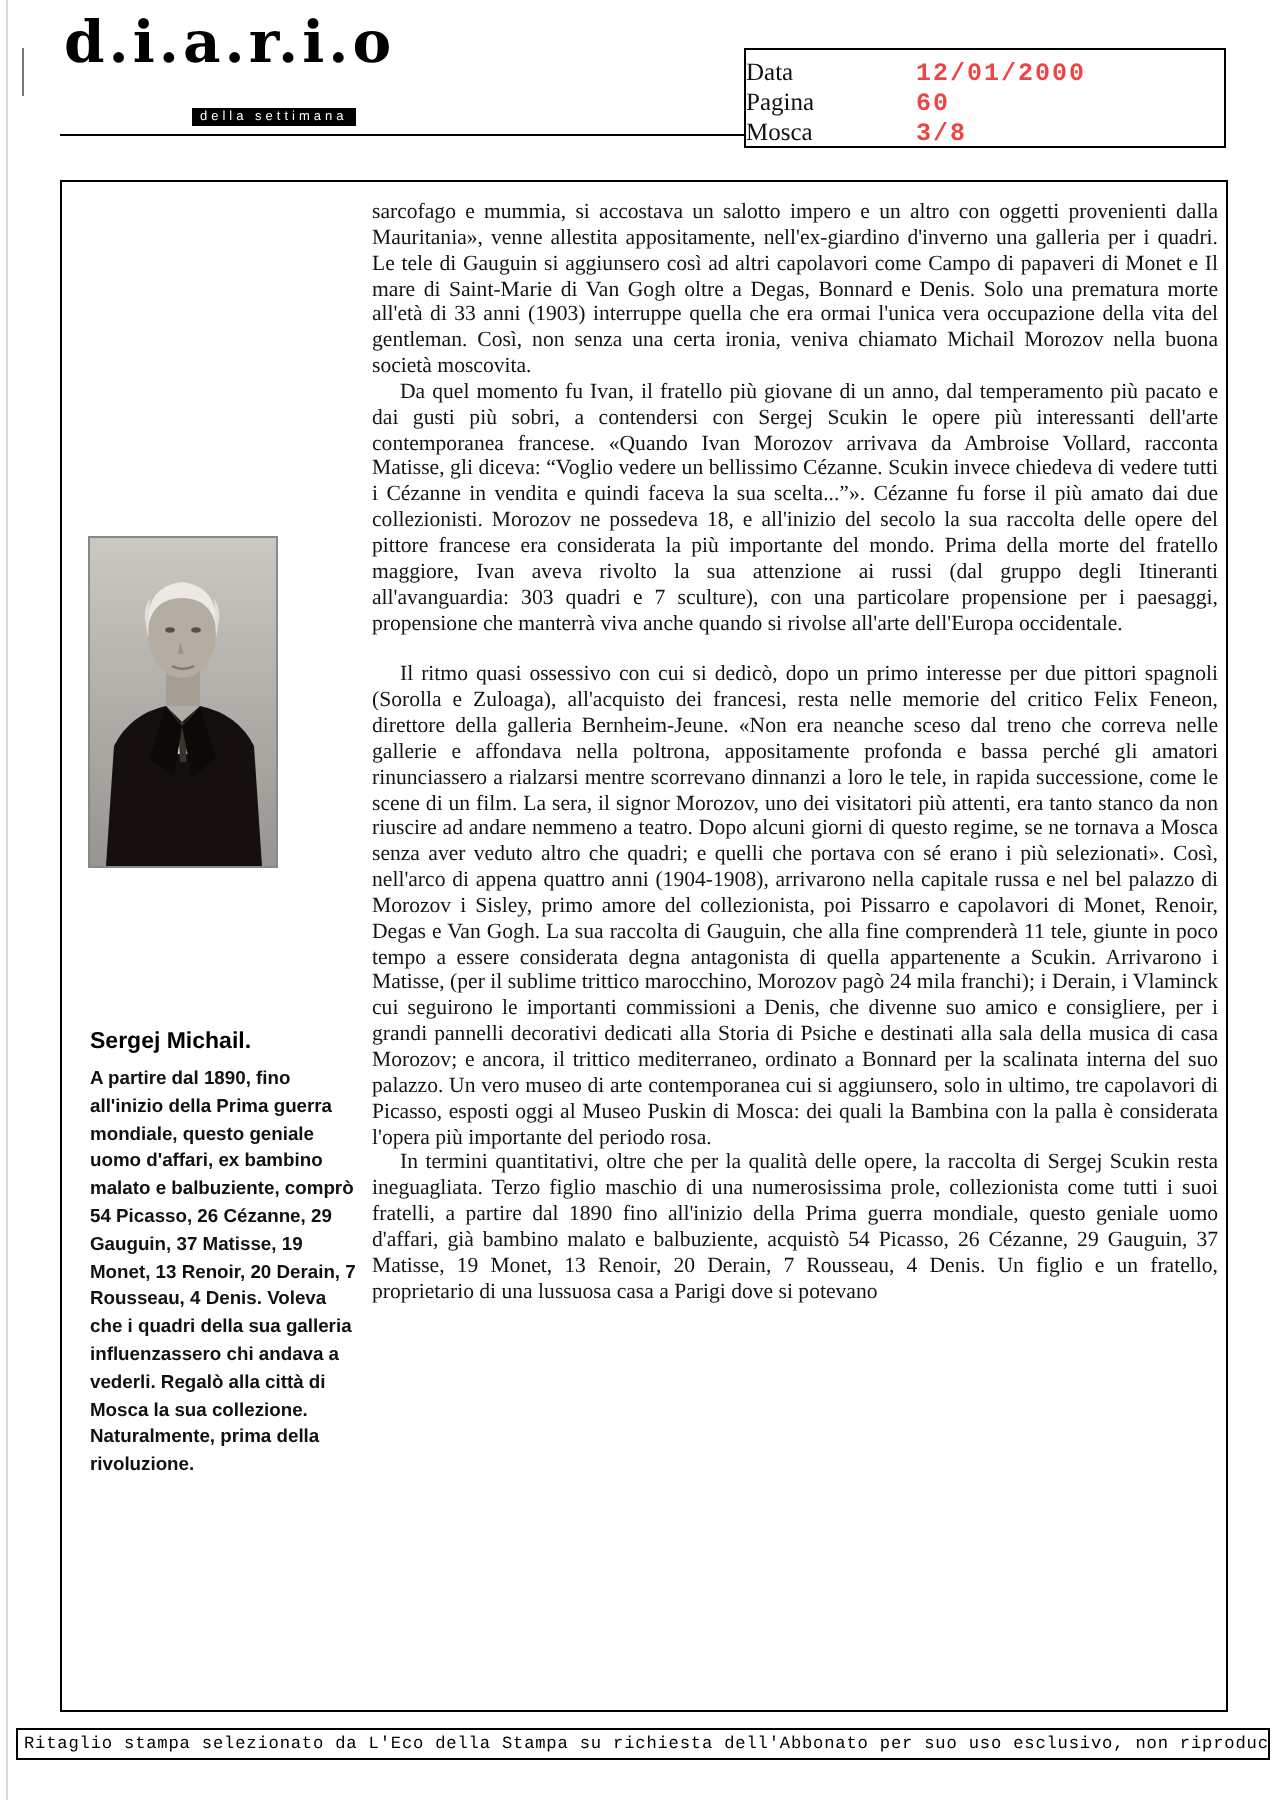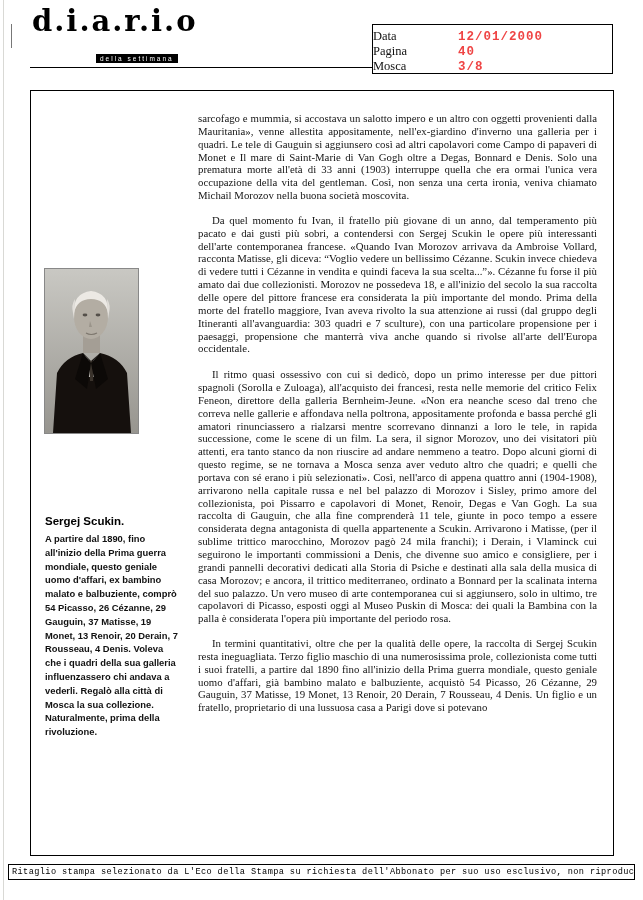--- a/index.html
+++ b/index.html
@@ -70,21 +70,21 @@
   }
   .caption-body {
     font-size:9.4px; line-height:13.8px; color:#111;font-weight:bold;
   }
   .article-text {
     position:absolute; left:155px; top:9px; width:423px;
     font-size:10.8px; line-height:12.85px;
     text-align:justify;
     color:#141414;
   }
-  .article-text p { margin:12px; text-indent:14px; }
+  .article-text p { margin:0; text-indent:14px; }
   .article-text p.no-indent { text-indent:0; }
   .article-text p.para-gap { margin-top:13px; }
   
   .footer-strip {
     position:absolute; left:8px; top:864px; width:627px;
     border:1px solid #000;
     box-sizing:border-box;
     font-family:"Liberation Mono", monospace;
     font-size:8.6px; letter-spacing:0.4px;
     padding:2px 3px;
@@ -103,21 +103,21 @@
   <div class="logo-sub">della settimana</div>
   <div class="masthead-rule"></div>
 
   <div class="meta-box">
     <div class="meta-row">
       <span class="meta-label">Data</span>
       <span class="meta-value">12/01/2000</span>
     </div>
     <div class="meta-row">
       <span class="meta-label">Pagina</span>
-      <span class="meta-value">40</span>
+      <span class="meta-value">60</span>
     </div>
     <div class="meta-row">
       <span class="meta-label">Mosca</span>
       <span class="meta-value">3/8</span>
     </div>
   </div>
 </div>
 
 <div class="article-box">
 
@@ -147,21 +147,21 @@
 
     <path d="M38 84 L46 94 L55 84 L52 108 L41 108 Z" fill="#e8e6e0"></path>
 
     <path d="M44 92 L49 92 L48 112 L45 112 Z" fill="#3a332c"></path>
 
     <path d="M38 84 L30 110 L42 120 L46 94 Z" fill="#0c0907"></path>
     <path d="M55 84 L63 110 L51 120 L46 94 Z" fill="#0c0907"></path>
   </svg>
 
   <div class="caption">
-    <div class="caption-title">Sergej Scukin.</div>
+    <div class="caption-title">Sergej Michail.</div>
     <div class="caption-body">A partire dal 1890, fino all'inizio della Prima guerra mondiale, questo geniale uomo d'affari, ex bambino malato e balbuziente, comprò 54 Picasso, 26 Cézanne, 29 Gauguin, 37 Matisse, 19 Monet, 13 Renoir, 20 Derain, 7 Rousseau, 4 Denis. Voleva che i quadri della sua galleria influenzassero chi andava a vederli. Regalò alla città di Mosca la sua collezione. Naturalmente, prima della rivoluzione.</div>
   </div>
 
   <div class="article-text">
     <p class="no-indent">sarcofago e mummia, si accostava un salotto impero e un altro con oggetti provenienti dalla Mauritania», venne allestita appositamente, nell'ex-giardino d'inverno una galleria per i quadri. Le tele di Gauguin si aggiunsero così ad altri capolavori come Campo di papaveri di Monet e Il mare di Saint-Marie di Van Gogh oltre a Degas, Bonnard e Denis. Solo una prematura morte all'età di 33 anni (1903) interruppe quella che era ormai l'unica vera occupazione della vita del gentleman. Così, non senza una certa ironia, veniva chiamato Michail Morozov nella buona società moscovita.</p>
     <p>Da quel momento fu Ivan, il fratello più giovane di un anno, dal temperamento più pacato e dai gusti più sobri, a contendersi con Sergej Scukin le opere più interessanti dell'arte contemporanea francese. «Quando Ivan Morozov arrivava da Ambroise Vollard, racconta Matisse, gli diceva: “Voglio vedere un bellissimo Cézanne. Scukin invece chiedeva di vedere tutti i Cézanne in vendita e quindi faceva la sua scelta...”». Cézanne fu forse il più amato dai due collezionisti. Morozov ne possedeva 18, e all'inizio del secolo la sua raccolta delle opere del pittore francese era considerata la più importante del mondo. Prima della morte del fratello maggiore, Ivan aveva rivolto la sua attenzione ai russi (dal gruppo degli Itineranti all'avanguardia: 303 quadri e 7 sculture), con una particolare propensione per i paesaggi, propensione che manterrà viva anche quando si rivolse all'arte dell'Europa occidentale.</p>
     <p class="para-gap">Il ritmo quasi ossessivo con cui si dedicò, dopo un primo interesse per due pittori spagnoli (Sorolla e Zuloaga), all'acquisto dei francesi, resta nelle memorie del critico Felix Feneon, direttore della galleria Bernheim-Jeune. «Non era neanche sceso dal treno che correva nelle gallerie e affondava nella poltrona, appositamente profonda e bassa perché gli amatori rinunciassero a rialzarsi mentre scorrevano dinnanzi a loro le tele, in rapida successione, come le scene di un film. La sera, il signor Morozov, uno dei visitatori più attenti, era tanto stanco da non riuscire ad andare nemmeno a teatro. Dopo alcuni giorni di questo regime, se ne tornava a Mosca senza aver veduto altro che quadri; e quelli che portava con sé erano i più selezionati». Così, nell'arco di appena quattro anni (1904-1908), arrivarono nella capitale russa e nel bel palazzo di Morozov i Sisley, primo amore del collezionista, poi Pissarro e capolavori di Monet, Renoir, Degas e Van Gogh. La sua raccolta di Gauguin, che alla fine comprenderà 11 tele, giunte in poco tempo a essere considerata degna antagonista di quella appartenente a Scukin. Arrivarono i Matisse, (per il sublime trittico marocchino, Morozov pagò 24 mila franchi); i Derain, i Vlaminck cui seguirono le importanti commissioni a Denis, che divenne suo amico e consigliere, per i grandi pannelli decorativi dedicati alla Storia di Psiche e destinati alla sala della musica di casa Morozov; e ancora, il trittico mediterraneo, ordinato a Bonnard per la scalinata interna del suo palazzo. Un vero museo di arte contemporanea cui si aggiunsero, solo in ultimo, tre capolavori di Picasso, esposti oggi al Museo Puskin di Mosca: dei quali la Bambina con la palla è considerata l'opera più importante del periodo rosa.</p>
     <p>In termini quantitativi, oltre che per la qualità delle opere, la raccolta di Sergej Scukin resta ineguagliata. Terzo figlio maschio di una numerosissima prole, collezionista come tutti i suoi fratelli, a partire dal 1890 fino all'inizio della Prima guerra mondiale, questo geniale uomo d'affari, già bambino malato e balbuziente, acquistò 54 Picasso, 26 Cézanne, 29 Gauguin, 37 Matisse, 19 Monet, 13 Renoir, 20 Derain, 7 Rousseau, 4 Denis. Un figlio e un fratello, proprietario di una lussuosa casa a Parigi dove si potevano</p>
   </div>
 

